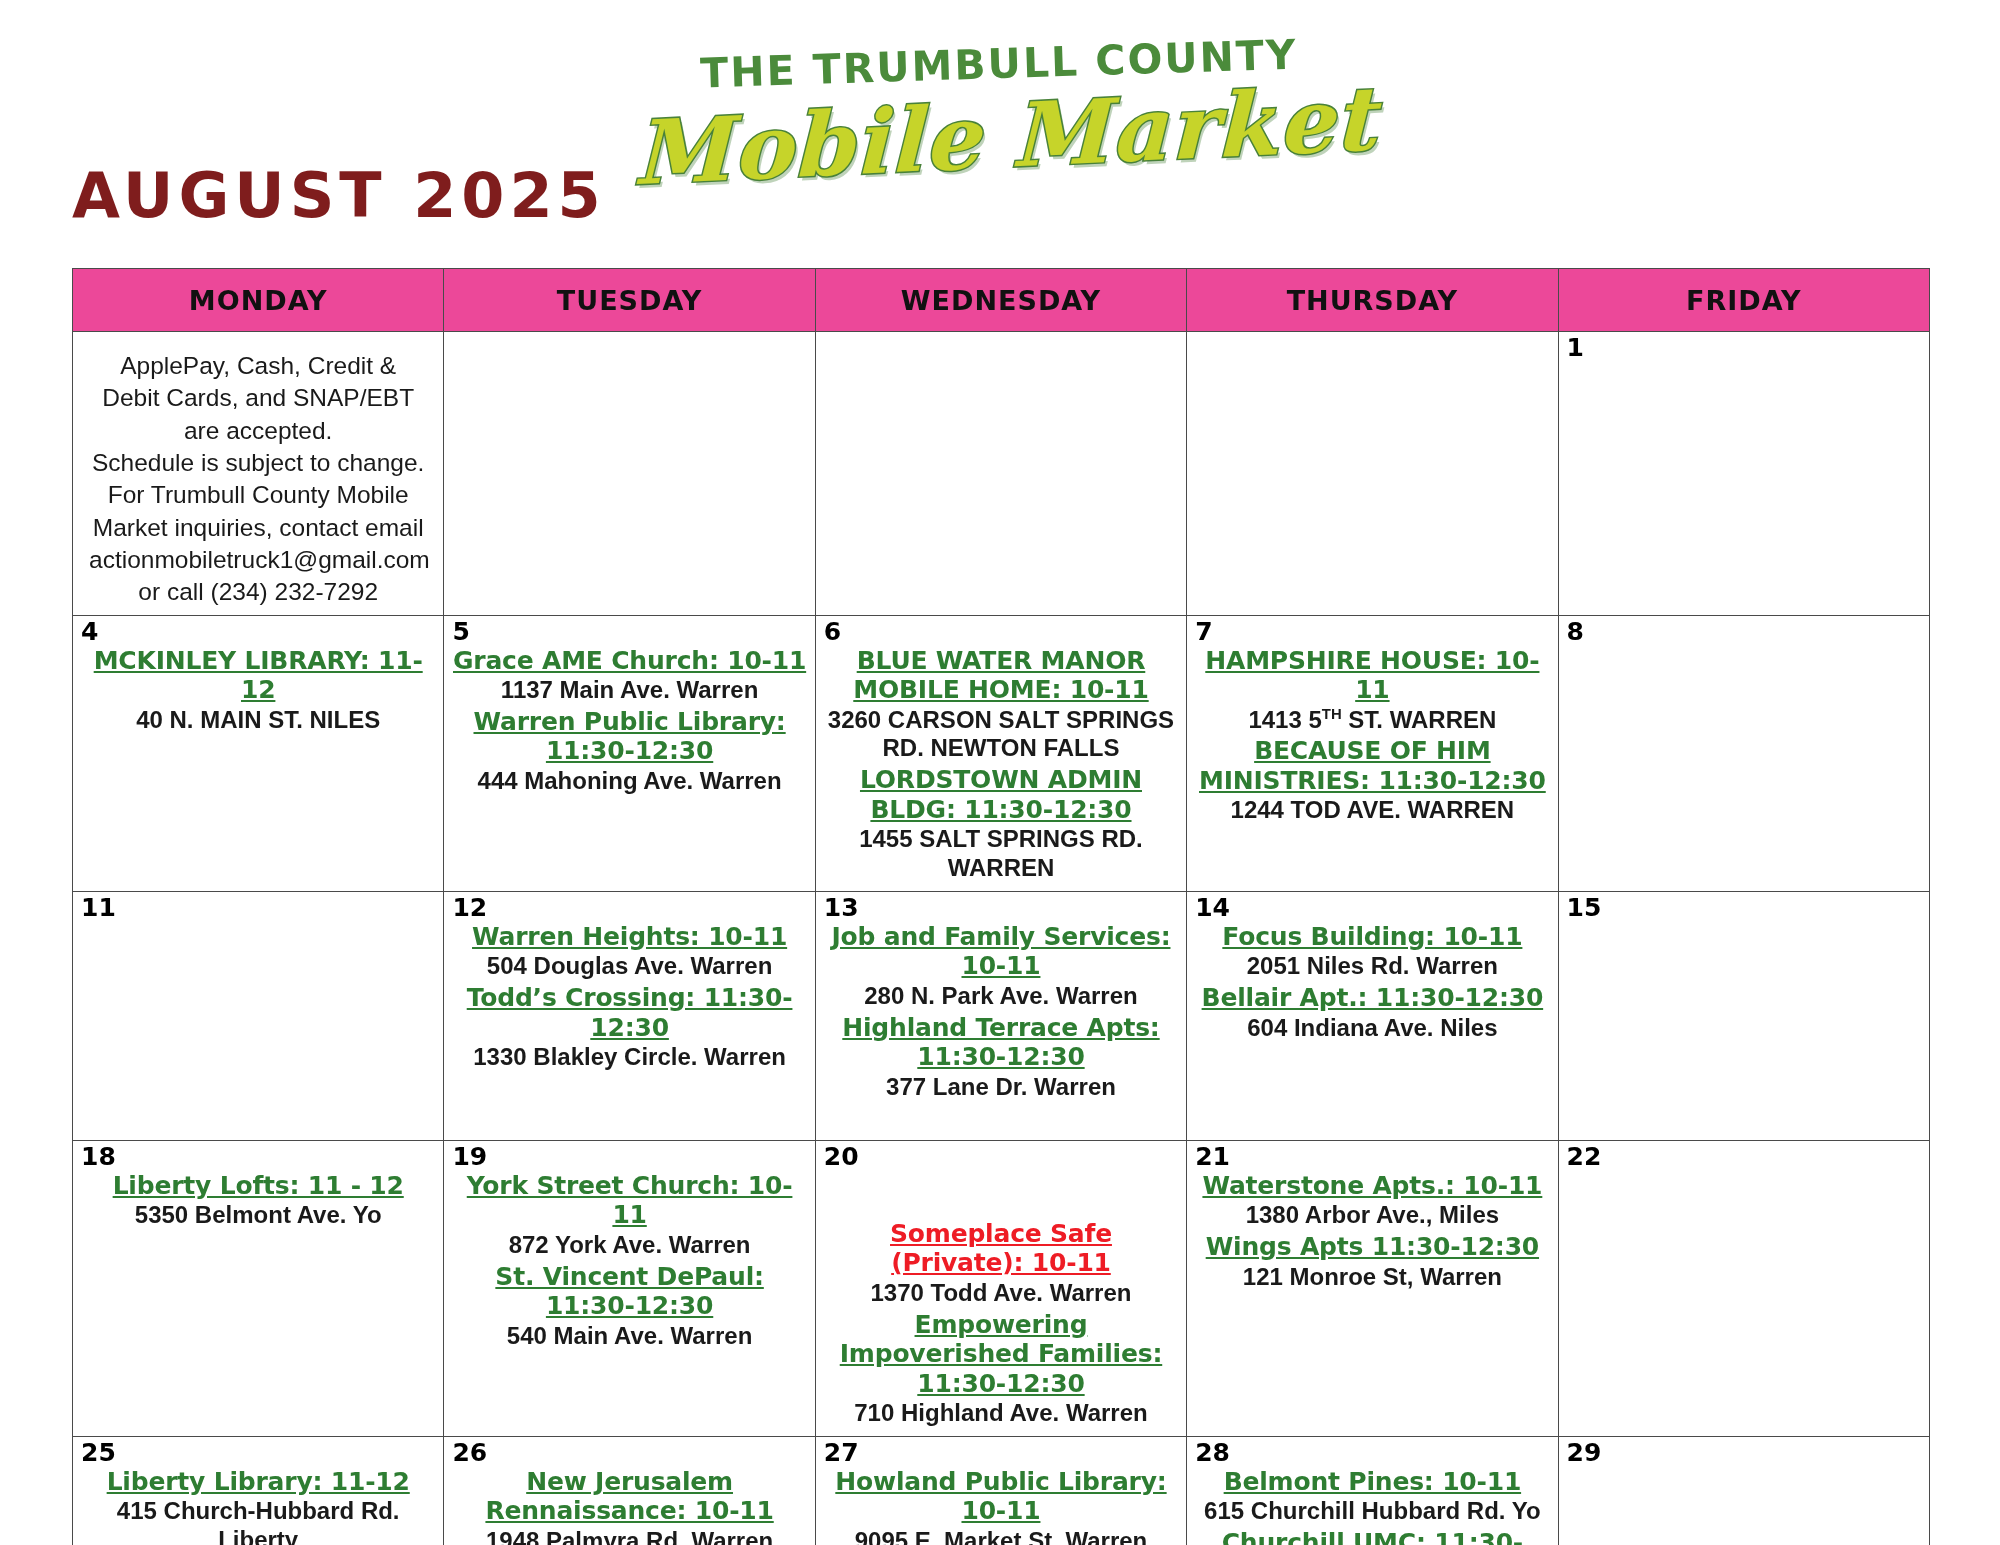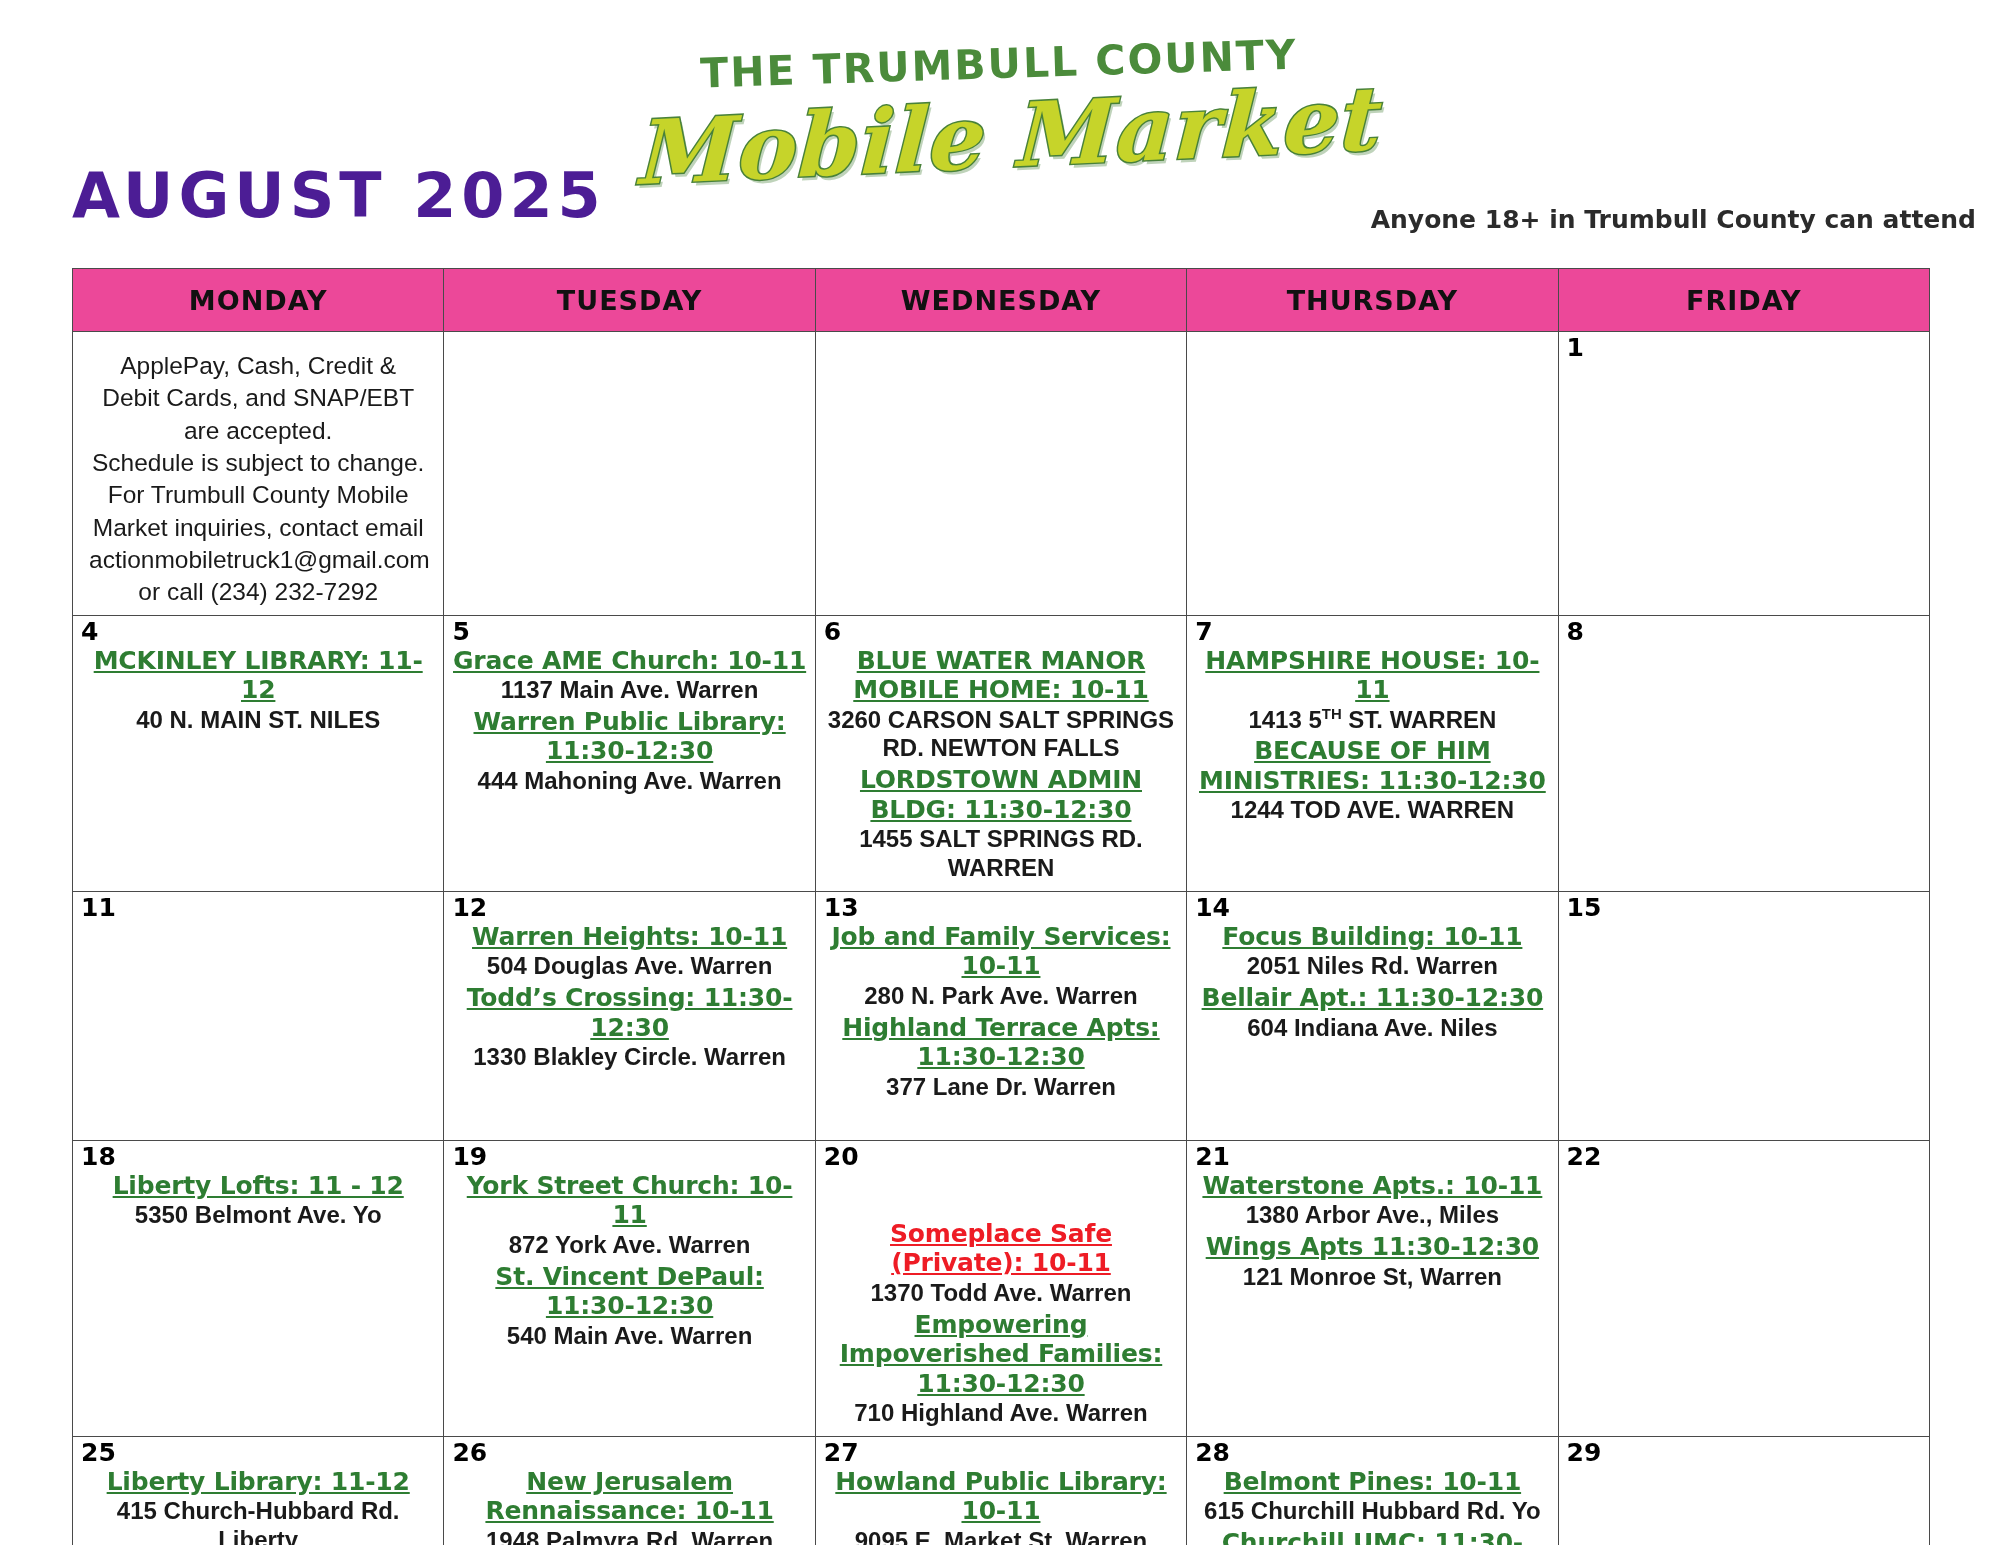--- a/index.html
+++ b/index.html
@@ -27,21 +27,21 @@
     position: relative;
     height: 250px;
   }
   .month-title {
     position: absolute;
     left: 72px;
     top: 165px;
     font-size: 62px;
     font-weight: 700;
     letter-spacing: 5px;
-    color: #4c1d95;
+    color: #7f1d1d;
     font-family: "DejaVu Sans", sans-serif;
     line-height: 1;
   }
   .logo {
     position: absolute;
     left: 640px;
     top: 40px;
     width: 720px;
     text-align: center;
     transform: rotate(-1.2deg);
@@ -175,21 +175,20 @@
 <body>
 
 <div class="page">
 
   <div class="header">
     <div class="month-title">AUGUST 2025</div>
     <div class="logo">
       <div class="logo-top">THE TRUMBULL COUNTY</div>
       <div class="logo-script">Mobile Market</div>
     </div>
-    <div class="tagline">Anyone 18+ in Trumbull County can attend</div>
   </div>
 
   <table class="calendar">
     <colgroup>
         <col>
         <col>
         <col>
         <col>
         <col>
       </colgroup>

